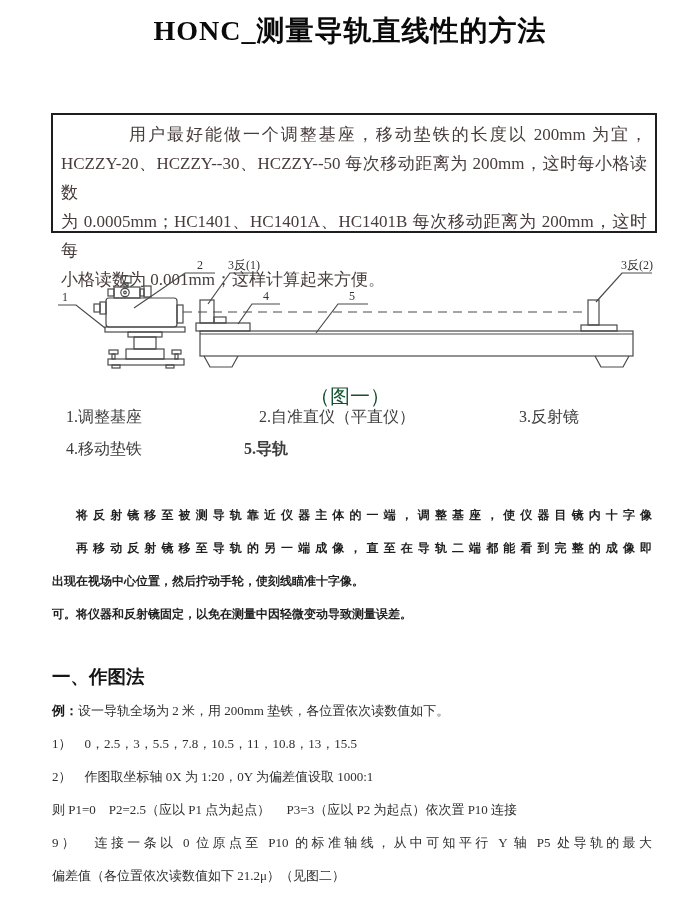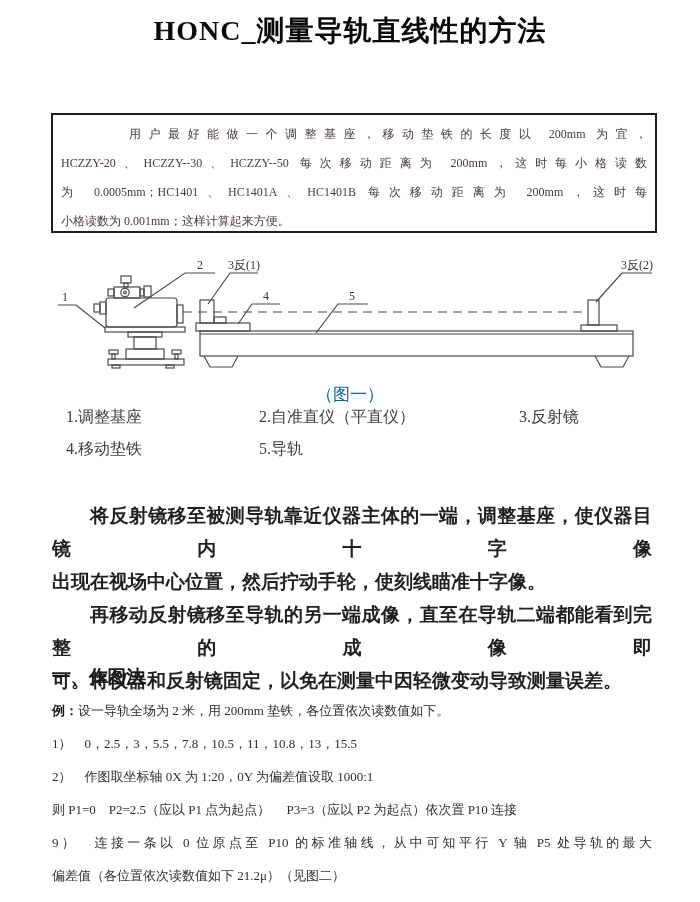--- a/index.html
+++ b/index.html
@@ -23,54 +23,54 @@
     letter-spacing: 1px;
   }
   .intro-box {
     position: absolute;
     left: 51px; top: 113px;
     width: 606px; height: 120px;
     border: 2px solid #1e1e1e;
     padding: 5px 8px 0 8px;
   }
   .intro-box .bline {
-    font-size: 12px;
+    font-size: 17px;
     line-height: 29px;
     color: #473b3b;
     text-align: justify;
     white-space: normal;
   }
   .intro-box .bline.jfull { text-align-last: justify; }
   .intro-box .bline.indent { padding-left: 68px; }
   .diagram {
     position: absolute;
     left: 30px; top: 256px;
     width: 665px; height: 126px;
   }
   .diagram svg { display: block; }
   .fig-caption {
     position: absolute;
     top: 383px; left: 0; width: 100%;
     text-align: center;
-    font-size: 17px;
-    color: #0369a1;
+    font-size: 20px;
+    color: #14532d;
   }
   .legend-item {
     position: absolute;
     font-size: 16px;
     color: #3d3d3d;
     white-space: nowrap;
   }
   .para-block {
     position: absolute;
     left: 52px; top: 499px;
     width: 600px;
   }
   .para-block .pline {
-    font-size: 19px;
+    font-size: 12px;
     font-weight: bold;
     line-height: 33px;
     color: #1f1f1f;
     text-align: justify;
   }
   .para-block .pline.jfull { text-align-last: justify; }
   .para-block .pline.indent { text-indent: 2em; }
   .section-block {
     position: absolute;
     left: 52px; top: 660px;
@@ -167,26 +167,26 @@
       <text class="dtext" x="607" y="13" text-anchor="middle">3反(2)</text>
     </svg>
   </div>
 
   <div class="fig-caption">（图一）</div>
 
   <div class="legend-item" style="left:66px; top:407px;">1.调整基座</div>
   <div class="legend-item" style="left:259px; top:407px;">2.自准直仪（平直仪）</div>
   <div class="legend-item" style="left:519px; top:407px;">3.反射镜</div>
   <div class="legend-item" style="left:66px; top:439px;">4.移动垫铁</div>
-  <div class="legend-item" style="left:259px; top:439px;">5.导轨</div>
+  <div class="legend-item" style="left:244px; top:439px;font-weight:bold;">5.导轨</div>
 
   <div class="para-block">
     <div class="pline indent jfull">将反射镜移至被测导轨靠近仪器主体的一端，调整基座，使仪器目镜内十字像</div>
+    <div class="pline indent jfull">再移动反射镜移至导轨的另一端成像，直至在导轨二端都能看到完整的成像即</div>
     <div class="pline">出现在视场中心位置，然后拧动手轮，使刻线瞄准十字像。</div>
-    <div class="pline indent jfull">再移动反射镜移至导轨的另一端成像，直至在导轨二端都能看到完整的成像即</div>
     <div class="pline">可。将仪器和反射镜固定，以免在测量中因轻微变动导致测量误差。</div>
   </div>
 
   <div class="section-block">
     <div class="section-heading">一、作图法</div>
     <div class="sline"><span class="ex-label">例：</span><span>设一导轨全场为 2 米，用 200mm 垫铁，各位置依次读数值如下。</span></div>
     <div class="sline">1）　0，2.5，3，5.5，7.8，10.5，11，10.8，13，15.5</div>
     <div class="sline">2）　作图取坐标轴 0X 为 1:20，0Y 为偏差值设取 1000:1</div>
     <div class="sline">则  P1=0　P2=2.5（应以 P1 点为起点）　  P3=3（应以 P2 为起点）依次置 P10 连接</div>
     <div class="sline wrapok" style="white-space:normal;">9）　连接一条以 0 位原点至 P10 的标准轴线，从中可知平行 Y 轴 P5 处导轨的最大</div>

